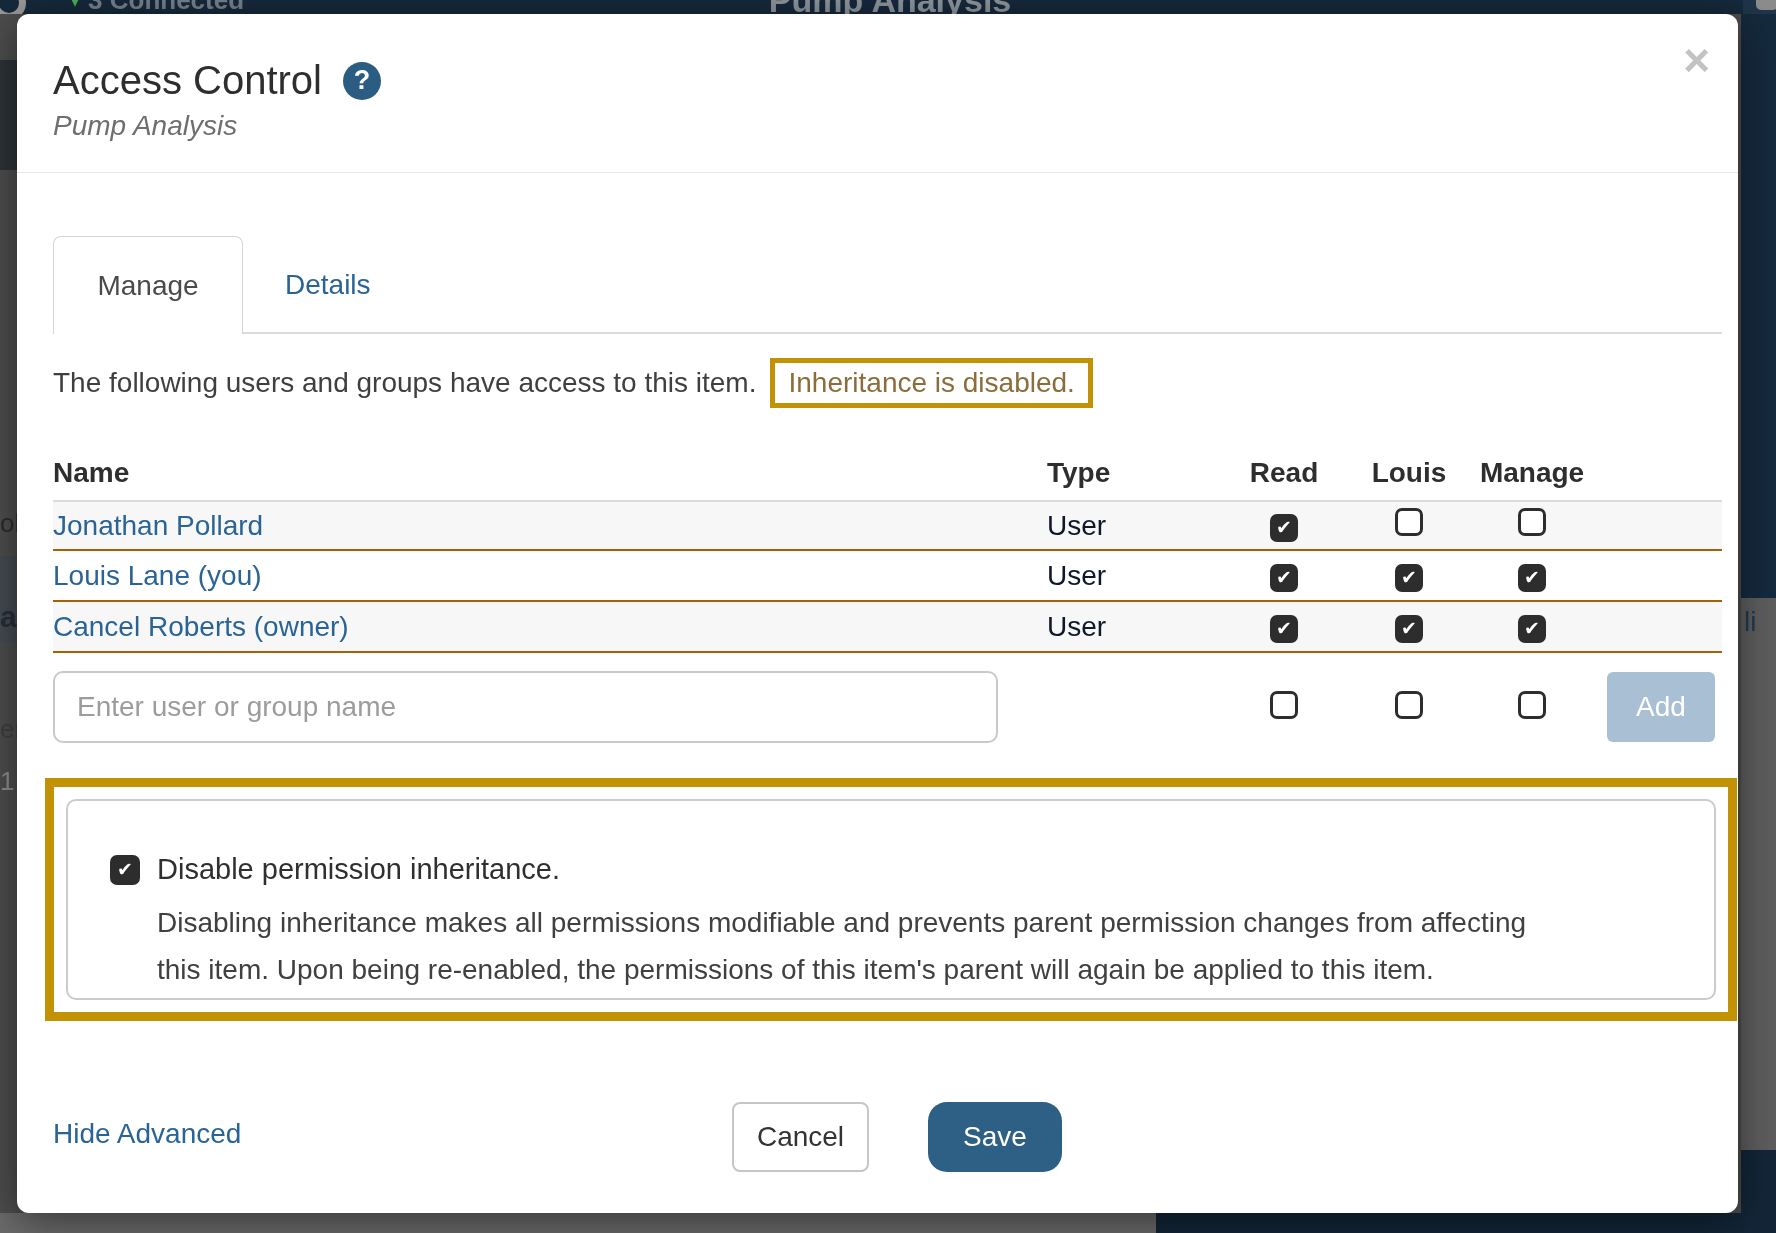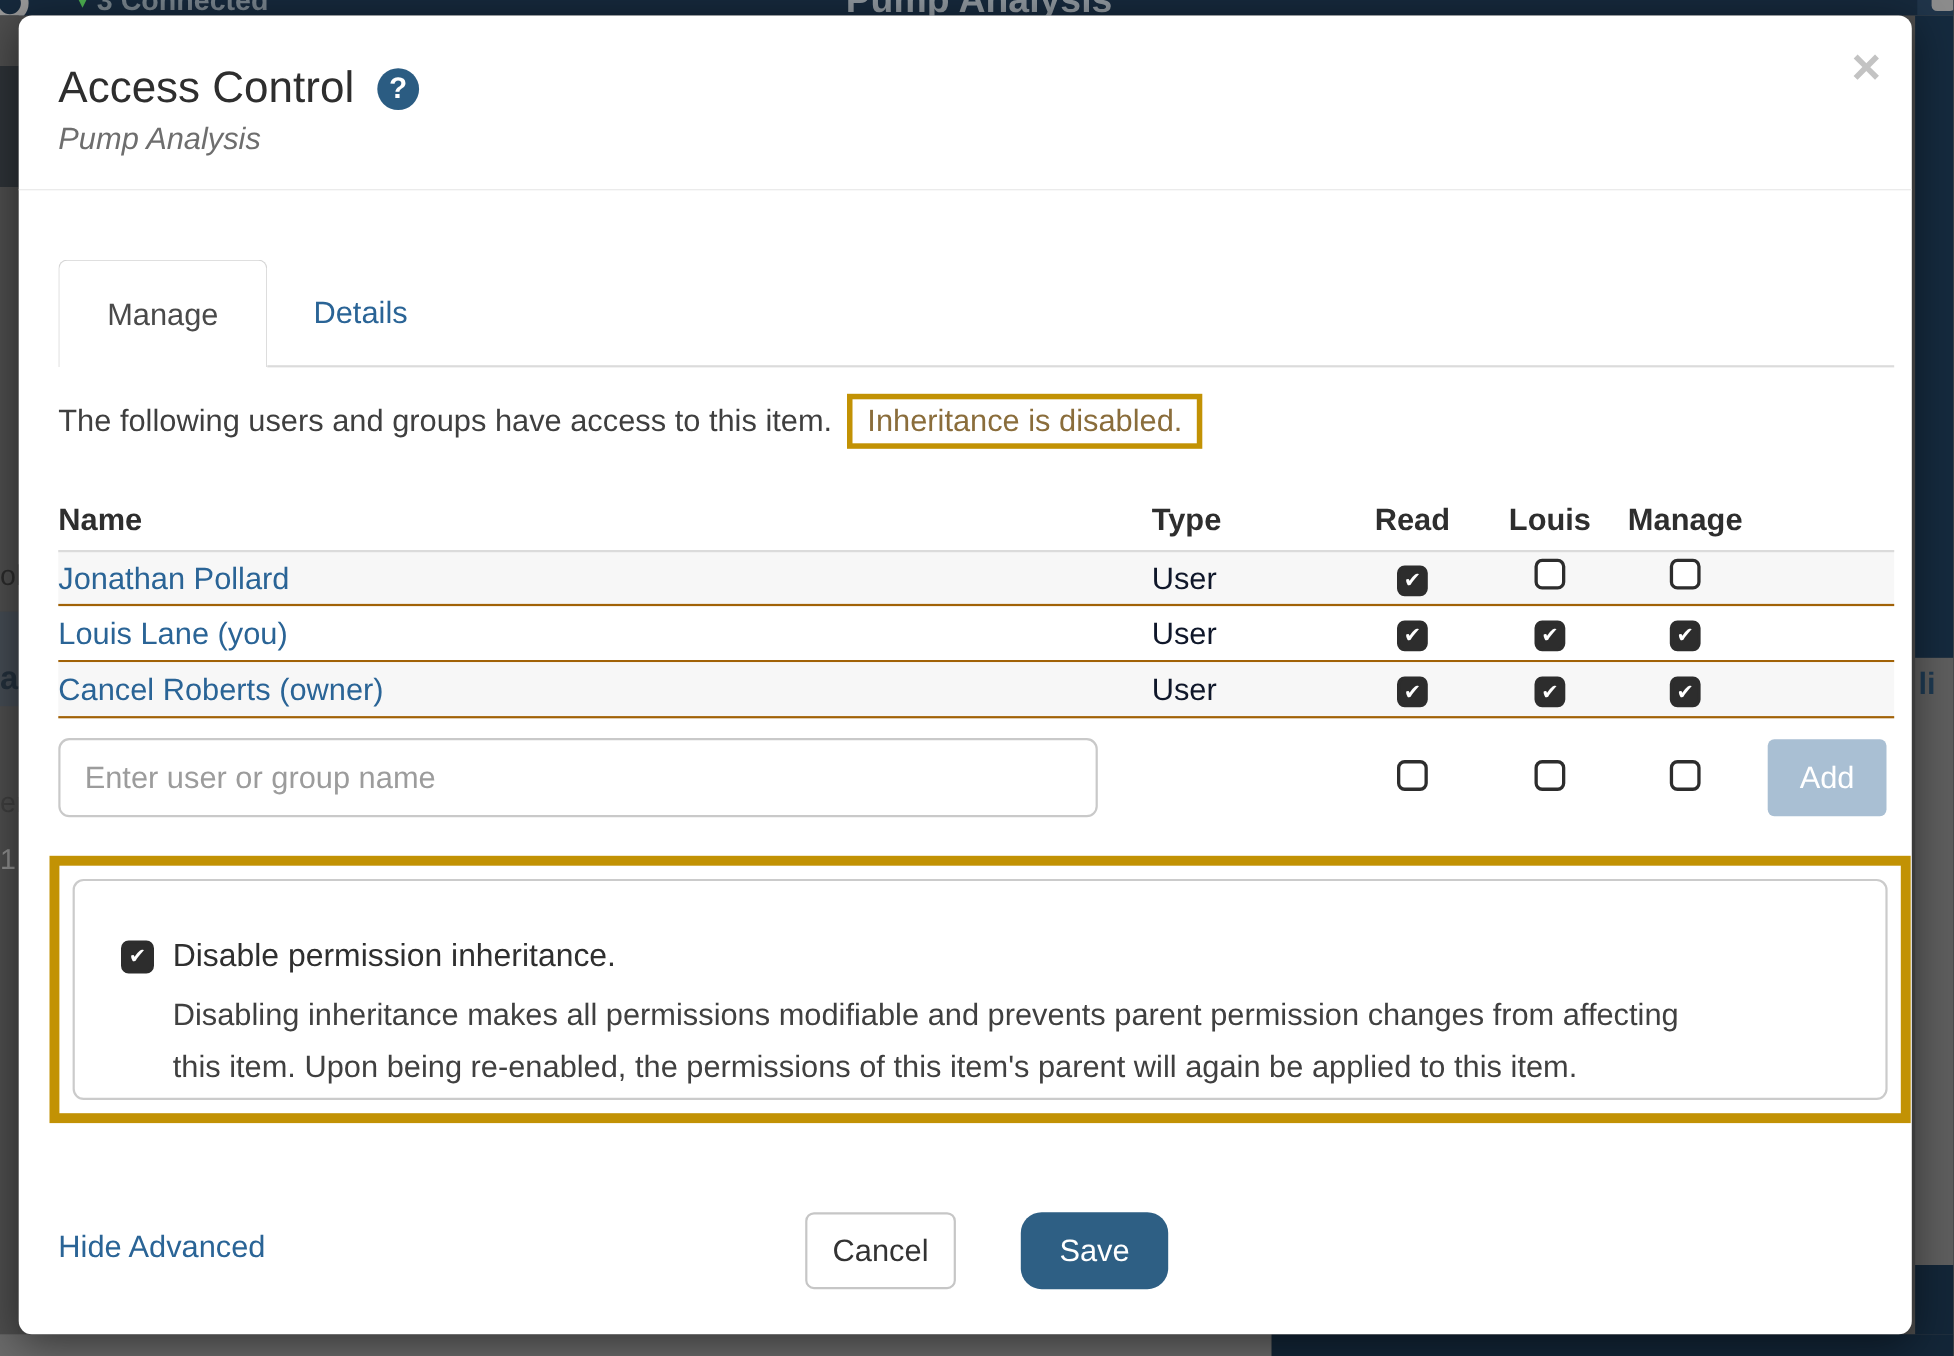--- a/index.html
+++ b/index.html
@@ -25,21 +25,21 @@
   .ls-block2 { position:absolute; left:0; top:542px; width:17px; height:86px; background:#454C54; }
   .ls-frag { position:absolute; left:0; font-size:26px; color:#2B2B2B; }
   .ls-frag.f1 { top:494px; }
   .ls-frag.f2 { top:586px; color:#23303C; font-weight:bold; font-size:30px; }
   .ls-frag.f3 { top:700px; color:#3F3F3F; }
   .ls-frag.f4 { top:752px; color:#8F8F8F; }
 
   .right-strip { position:absolute; left:1741px; top:14px; width:35px; height:1199px; background:#5E5E5E; z-index:1; }
   .rs-navy-top { position:absolute; left:0; top:0; width:35px; height:584px; background:#152A3E; }
   .rs-navy-bottom { position:absolute; left:0; top:1136px; width:35px; height:63px; background:#132638; }
-  .rs-frag { position:absolute; left:3px; top:592px; color:#1E3A52; font-size:28px; font-weight:bold;text-align:center; }
+  .rs-frag { position:absolute; left:3px; top:592px; color:#1E3A52; font-size:28px; font-weight:normal;text-align:center; }
 
   .bottom-strip { position:absolute; left:0; top:1213px; width:1776px; height:20px; z-index:1; }
   .bs-gray { position:absolute; left:0; top:0; width:1156px; height:20px; background:#6B6B6B; }
   .bs-navy { position:absolute; left:1156px; top:0; width:620px; height:20px; background:#132638; }
 
   
   .modal {
     position:absolute; left:17px; top:14px; width:1721px; height:1199px;
     background:#fff; border-radius:12px; z-index:10;
     box-shadow:0 8px 40px rgba(0,0,0,0.5);

